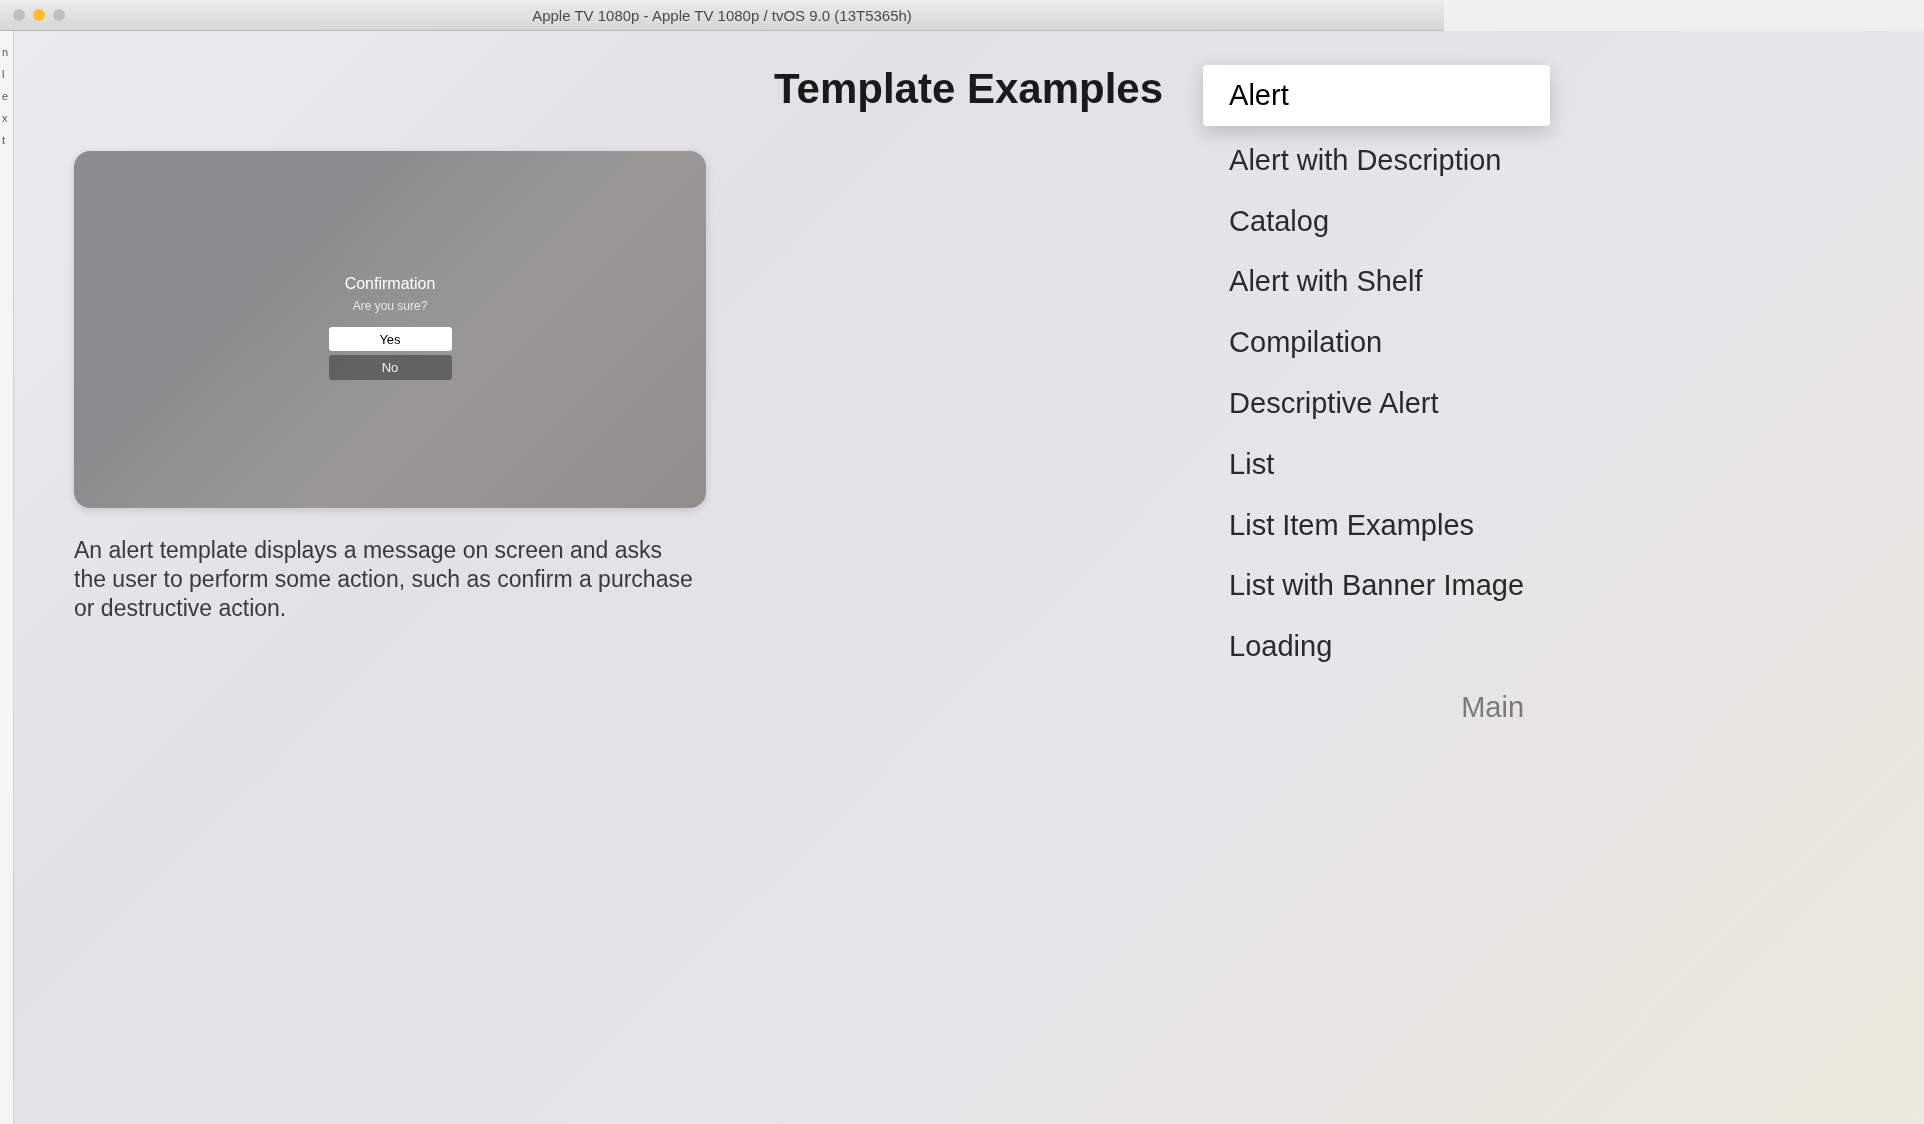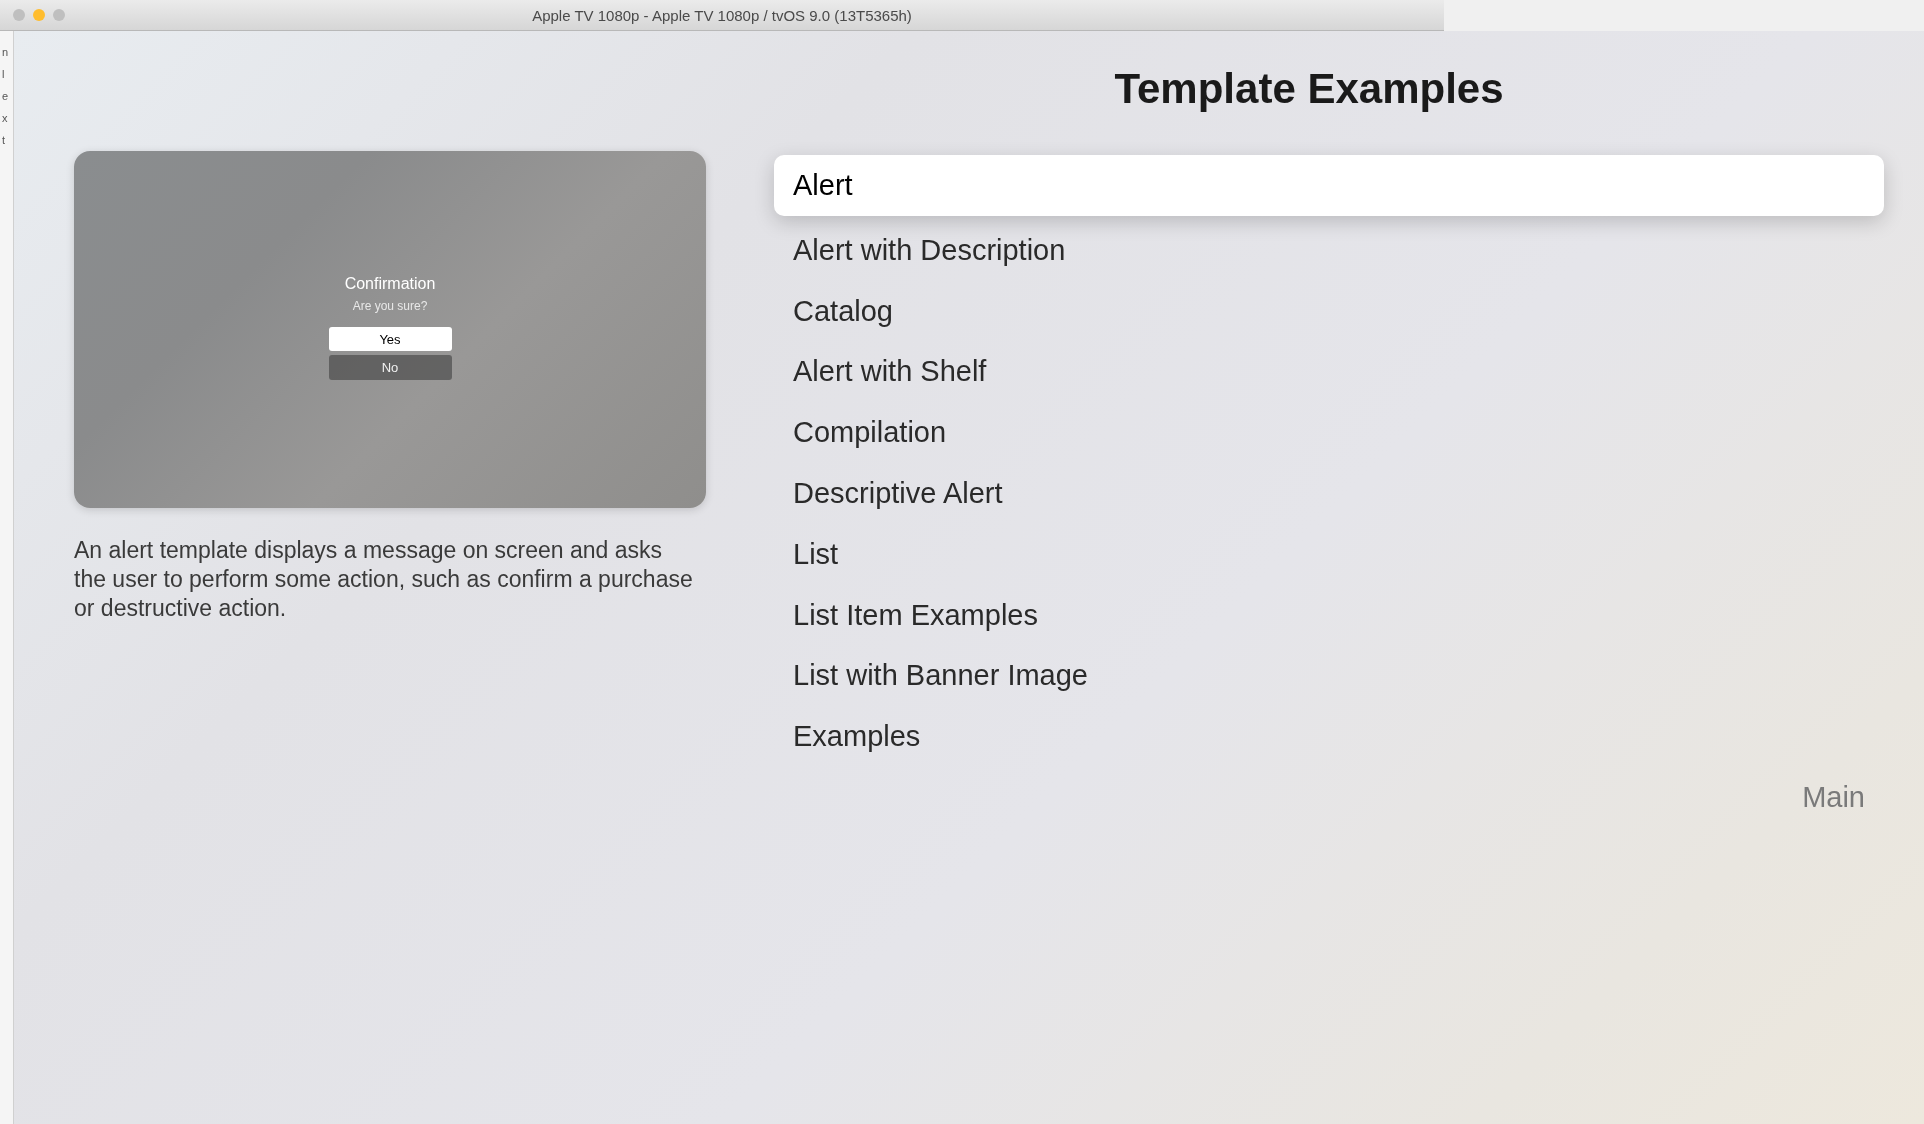--- a/index.html
+++ b/index.html
@@ -149,42 +149,42 @@
       color: #3a3a3a;
       line-height: 1.25;
       max-width: 620px;
       font-weight: 400;
     }
     
     .right-panel {
       flex: 1;
       padding: 34px 40px 0 40px;
       display: flex;
-      flex-direction: column;
+      flex-direction: row;
     }
     
     .page-title {
       font-size: 42px;
       font-weight: 600;
       color: #1a1a1a;
       text-align: center;
       margin-bottom: 42px;
       margin-right: 40px;
     }
     
     .template-list {
       display: flex;
       flex-direction: column;
     }
     
     .template-item {
       font-size: 29px;
       color: #2a2a2a;
-      padding: 13px 19px;
-      border-radius: 10px;
+      padding: 13px 26px;
+      border-radius: 4px;
       font-weight: 400;
       line-height: 1.2;
     }
     
     .template-item.selected {
       background: #ffffff;
       box-shadow: 0 6px 20px rgba(0,0,0,0.18);
       color: #000000;
       margin-bottom: 4px;
     }
@@ -230,17 +230,17 @@
     <div class="template-list" id="template-list">
         <div class="template-item selected">Alert</div>
         <div class="template-item">Alert with Description</div>
         <div class="template-item">Catalog</div>
         <div class="template-item">Alert with Shelf</div>
         <div class="template-item">Compilation</div>
         <div class="template-item">Descriptive Alert</div>
         <div class="template-item">List</div>
         <div class="template-item">List Item Examples</div>
         <div class="template-item">List with Banner Image</div>
-        <div class="template-item">Examples</div>
+        <div class="template-item">Loading</div>
         <div class="template-item faded">Main</div>
       </div>
   </div>
 </div>
 
 </body></html>

